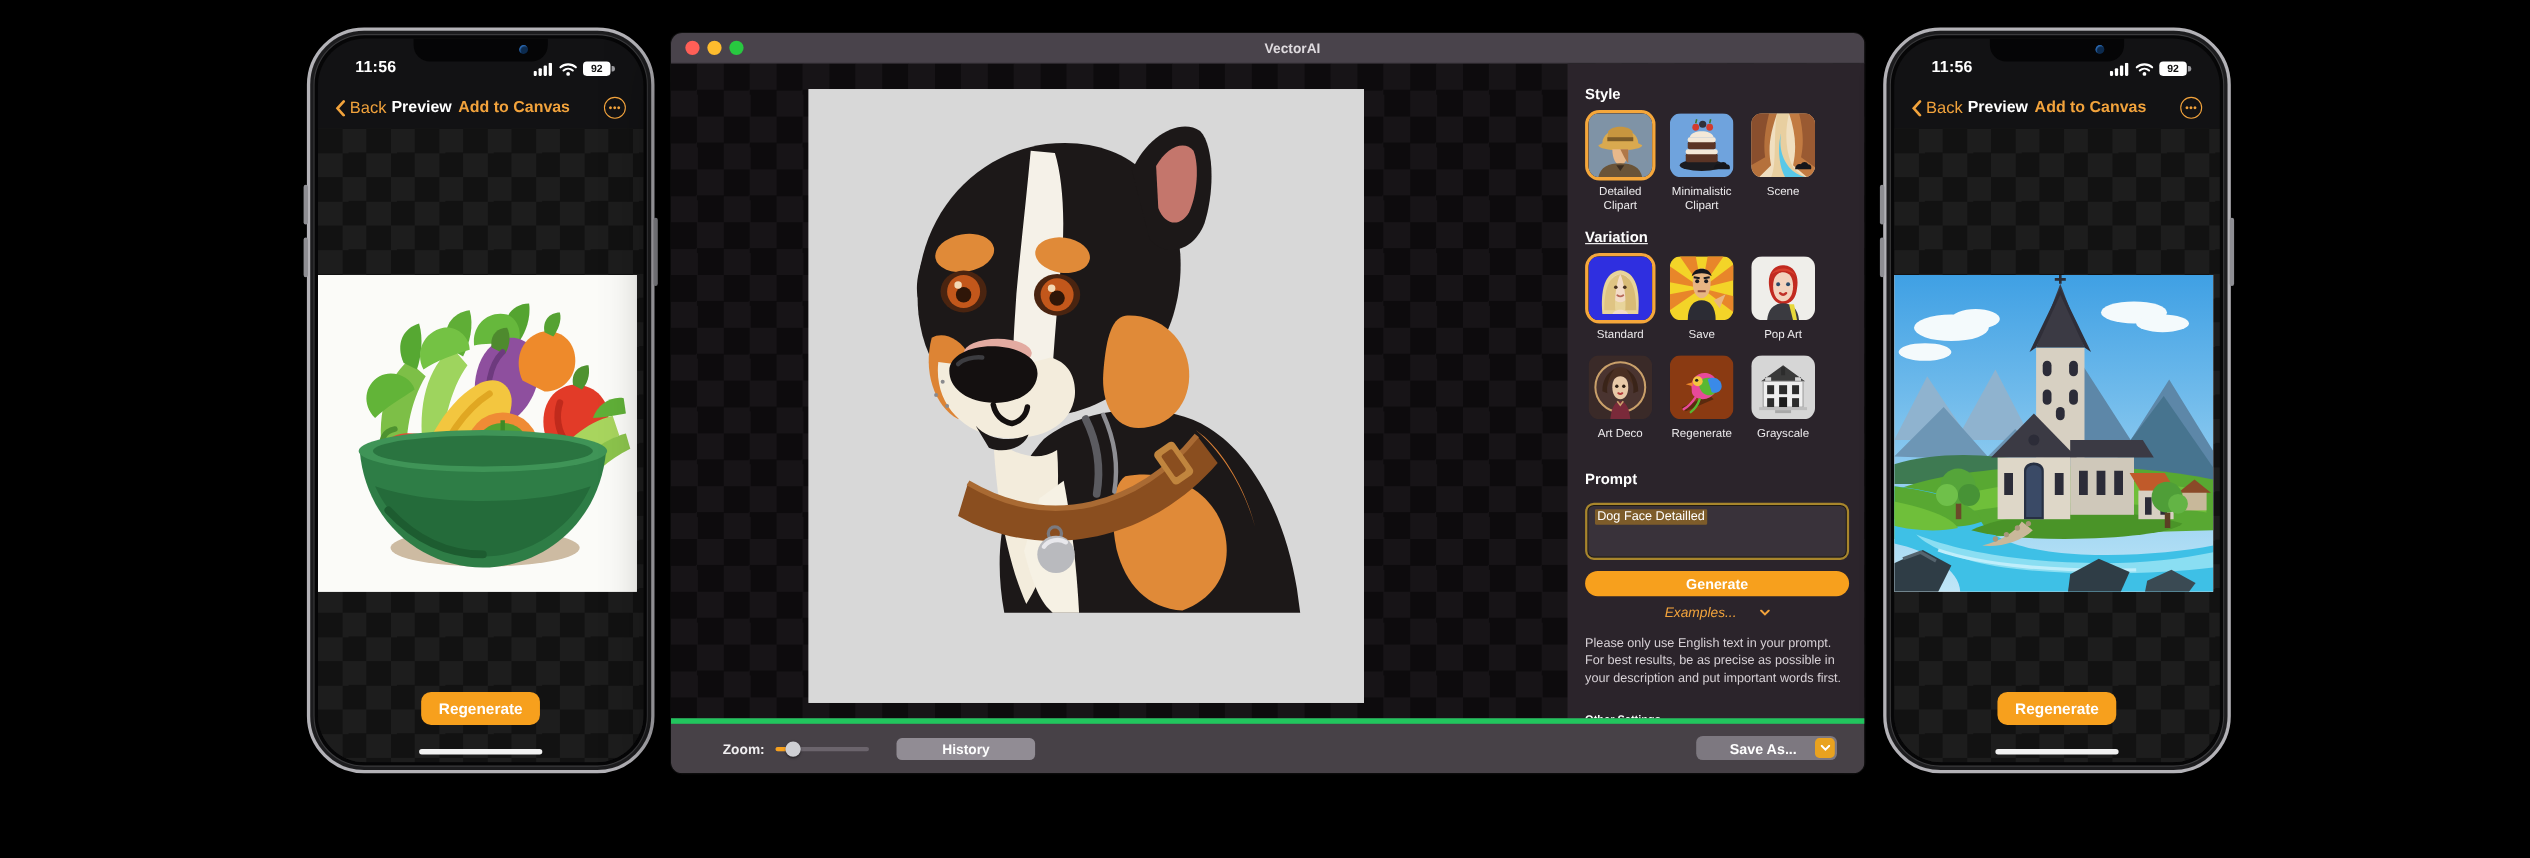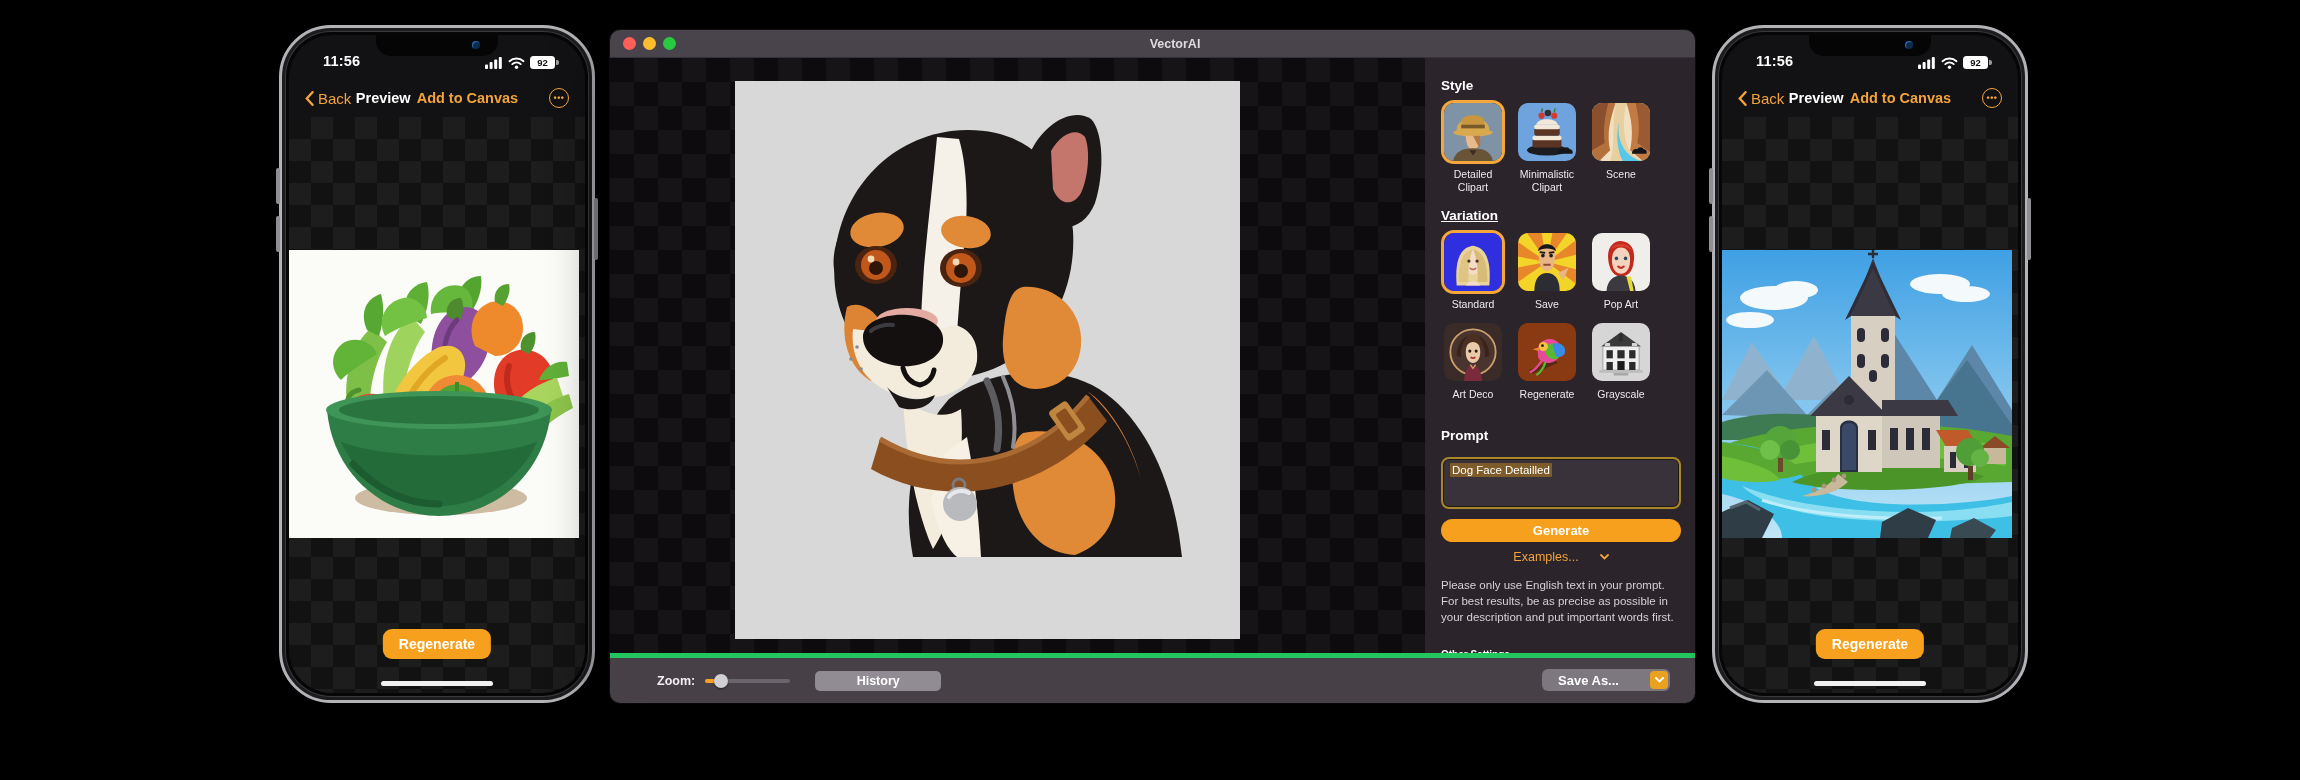--- a/index.html
+++ b/index.html
@@ -79,38 +79,38 @@
   .label-row{display:flex;gap:10px;margin:4px 0 0 0;}
   .t-label{width:64px;text-align:center;font-size:10.5px;line-height:1.25;color:#eceaec;}
   .sec{margin-top:14px;text-decoration:underline;}
   .prompt-box{margin-top:14px;width:100%;height:52px;background:#39323a;border:2px solid #a8862c;
               border-radius:8px;box-sizing:border-box;padding:5px 7px;font-size:11.5px;color:#eee;
               box-shadow:inset 0 0 0 1px #201b10;}
   .prompt-box .sel{background:#7d5c2a;color:#fff;padding:1px 2px;border-radius:1px;}
   .gen-btn{display:block;width:100%;height:23px;margin-top:10px;border:none;border-radius:12px;
            background:var(--btn-orange);color:#fff;font-weight:700;font-size:13px;font-family:inherit;}
   .examples{margin-top:8px;text-align:center;color:var(--orange);font-size:12.5px;font-weight:500;
-            display:flex;align-items:center;justify-content:center;gap:21px;}
+            display:flex;align-items:center;justify-content:center;gap:21px;font-style:italic;}
   .help{margin-top:13px;font-size:11.5px;line-height:1.4;color:#d7d1d6;}
   .os-h{margin-top:24px;font-size:10px;font-weight:700;color:#fff;}
 
   
   .bottombar{position:absolute;bottom:0;left:0;right:0;height:45px;background:#474147;
              display:flex;align-items:center;border-top:5px solid #22c55e;}
   .zoom-label{margin-left:47px;font-size:12.5px;font-weight:600;color:#f0eef0;}
   .slider{position:relative;margin-left:10px;width:85px;height:14px;}
   .slider .track{position:absolute;top:5px;left:0;right:0;height:4px;border-radius:2px;background:#6b646c;}
   .slider .fill{position:absolute;top:5px;left:0;width:16px;height:4px;border-radius:2px;background:var(--btn-orange);}
   .slider .knob{position:absolute;top:0;left:9px;width:14px;height:14px;border-radius:50%;
                 background:#cfcfd4;box-shadow:0 1px 2px rgba(0,0,0,.5);}
   .hist-btn{margin-left:25px;width:126px;height:20px;border:none;border-radius:5px;background:#918c94;
             color:#fff;font-weight:600;font-size:12.5px;font-family:inherit;}
   .saveas{position:absolute;right:25px;top:11px;width:128px;height:22px;background:#7d7880;
           border-radius:6px;display:flex;align-items:center;}
-  .saveas .sa-label{flex:1;color:#fff;font-weight:700;font-size:13px;padding-left:16px;}
+  .saveas .sa-label{flex:1;text-align:center;color:#fff;font-weight:700;font-size:13px;padding-left:16px;}
   .saveas .sa-drop{width:18px;height:18px;margin:2px;border-radius:4px;background:#e9a21f;
                    display:flex;align-items:center;justify-content:center;}
 
   :root{--orange:#f2a33c;--btn-orange:#f7a01d;}
 </style>
 </head>
 <body>
 
 <div class="stage">
 

